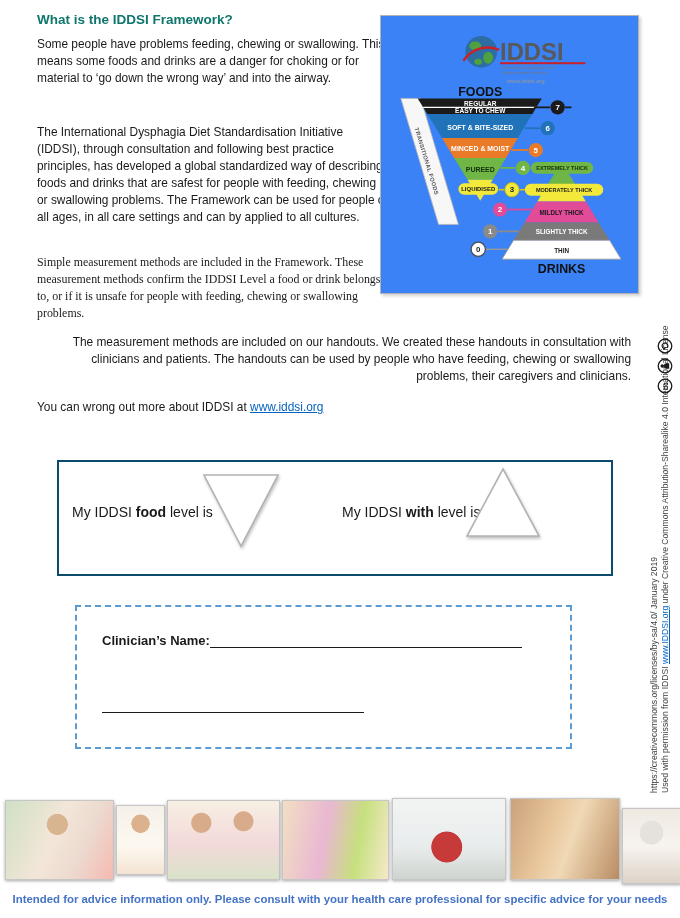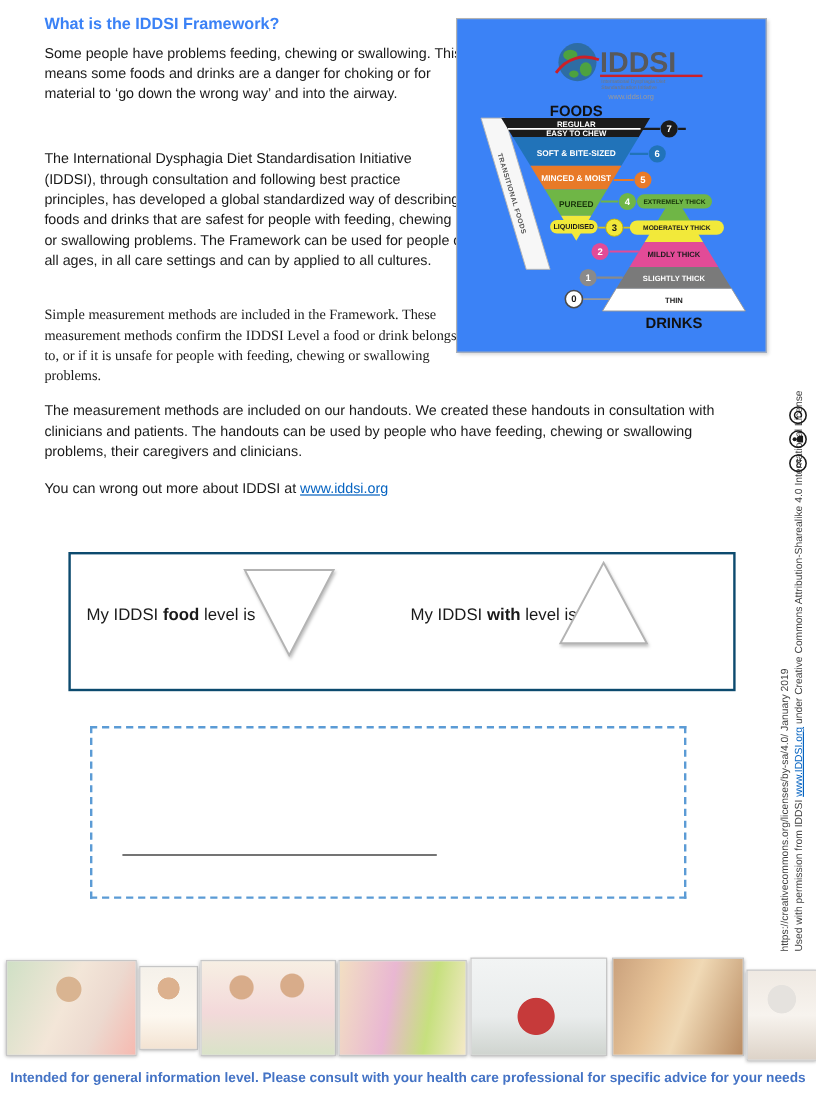--- a/index.html
+++ b/index.html
@@ -1,26 +1,26 @@
 <!DOCTYPE html>
 <html><head>
 <meta charset="utf-8">
 <style>
   html,body{margin:0;padding:0;}
   body{
     width:680px;height:918px;position:relative;background:#fff;overflow:hidden;
     font-family:"Liberation Sans",sans-serif;color:#1a1a1a;
   }
   .abs{position:absolute;}
-  .title{left:37px;top:12px;font-size:13.5px;font-weight:bold;color:#3b82f6;}
+  .title{left:37px;top:12px;font-size:13.5px;font-weight:bold;color:#0f766e;}
   .para{font-size:11.9px;line-height:1.42;}
   #p1{left:37px;top:36px;width:350px;}
   #p2{left:37px;top:124px;width:352px;}
   #p3{left:37px;top:254px;width:352px;font-family:Liberation Serif, serif;}
-  #p4{left:37px;top:334px;width:594px;}
+  #p4{left:37px;top:334px;width:594px;text-align:right;}
   #p5{left:37px;top:399px;width:594px;}
   a.link{color:#0563c1;text-decoration:underline;cursor:pointer;}
   
   .figure{left:380px;top:15px;width:257px;height:277px;border:1px solid #b3b3b3;
     background:#3b82f6;box-shadow:2px 2px 3px rgba(0,0,0,0.18);}
   
   .levelbox{left:57px;top:460px;width:552px;height:112px;border:2px solid #0c4a6e;}
   .lvl-text{position:absolute;font-size:14px;}
   .lvl-text b{font-weight:bold;}
   #food-text{left:13px;top:42px;}
@@ -171,32 +171,33 @@
   <svg class="tri" id="food-tri" width="78" height="76" viewBox="0 0 78 76">
     <polygon points="2,2 76,2 39,73" fill="#ffffff" stroke="#b3b3b3" stroke-width="1.6"></polygon>
   </svg>
   <div class="lvl-text" id="drink-text"><span>My IDDSI </span><b>with</b><span> level is</span></div>
   <svg class="tri" id="drink-tri" width="76" height="72" viewBox="0 0 76 72">
     <polygon points="38,2 74,69 2,69" fill="#ffffff" stroke="#b3b3b3" stroke-width="1.6"></polygon>
   </svg>
 </div>
 
 <div class="abs clinbox">
+  <div class="clin-row" id="clin-name-row"><span>Clinician’s Name:</span><span class="fill-line" id="clin-name-line"></span></div>
   <div class="clin-row" id="clin-contact-row"><span class="fill-line" id="clin-contact-line"></span></div>
 </div>
 
 <div class="photo ph1" title="older man eating a meal with a fork"></div>
 <div class="photo ph2" title="young woman eating a sandwich"></div>
 <div class="photo ph3" title="older couple sharing a meal at a table"></div>
 <div class="photo ph4" title="girl eating cake with a fork"></div>
 <div class="photo ph5" title="older woman in red cardigan preparing bread"></div>
 <div class="photo ph6" title="group of friends having drinks together"></div>
 <div class="photo ph7" title="elderly woman drinking from a cup"></div>
 
-<div class="abs footer">Intended for general information level. Please consult with your health care professional for specific advice for your needs</div>
+<div class="abs footer">Intended for advice information only. Please consult with your health care professional for specific advice for your needs</div>
 
 <div class="license">
   <div>https://creativecommons.org/licenses/by-sa/4.0/  January 2019</div>
   <div><span>Used with permission from IDDSI </span><a class="link">www.IDDSI.org</a><span> under Creative Commons Attribution-Sharealike 4.0 International License</span></div>
 </div>
 
 <div class="cc-icons">
   <svg class="cc-icon" viewBox="0 0 16 16">
     <circle cx="8" cy="8" r="6.8" fill="none" stroke="#1a1a1a" stroke-width="1.3"></circle>
     <path d="M5.2,8 a2.9,2.9 0 1 1 1,2.2" fill="none" stroke="#1a1a1a" stroke-width="1.2"></path>

